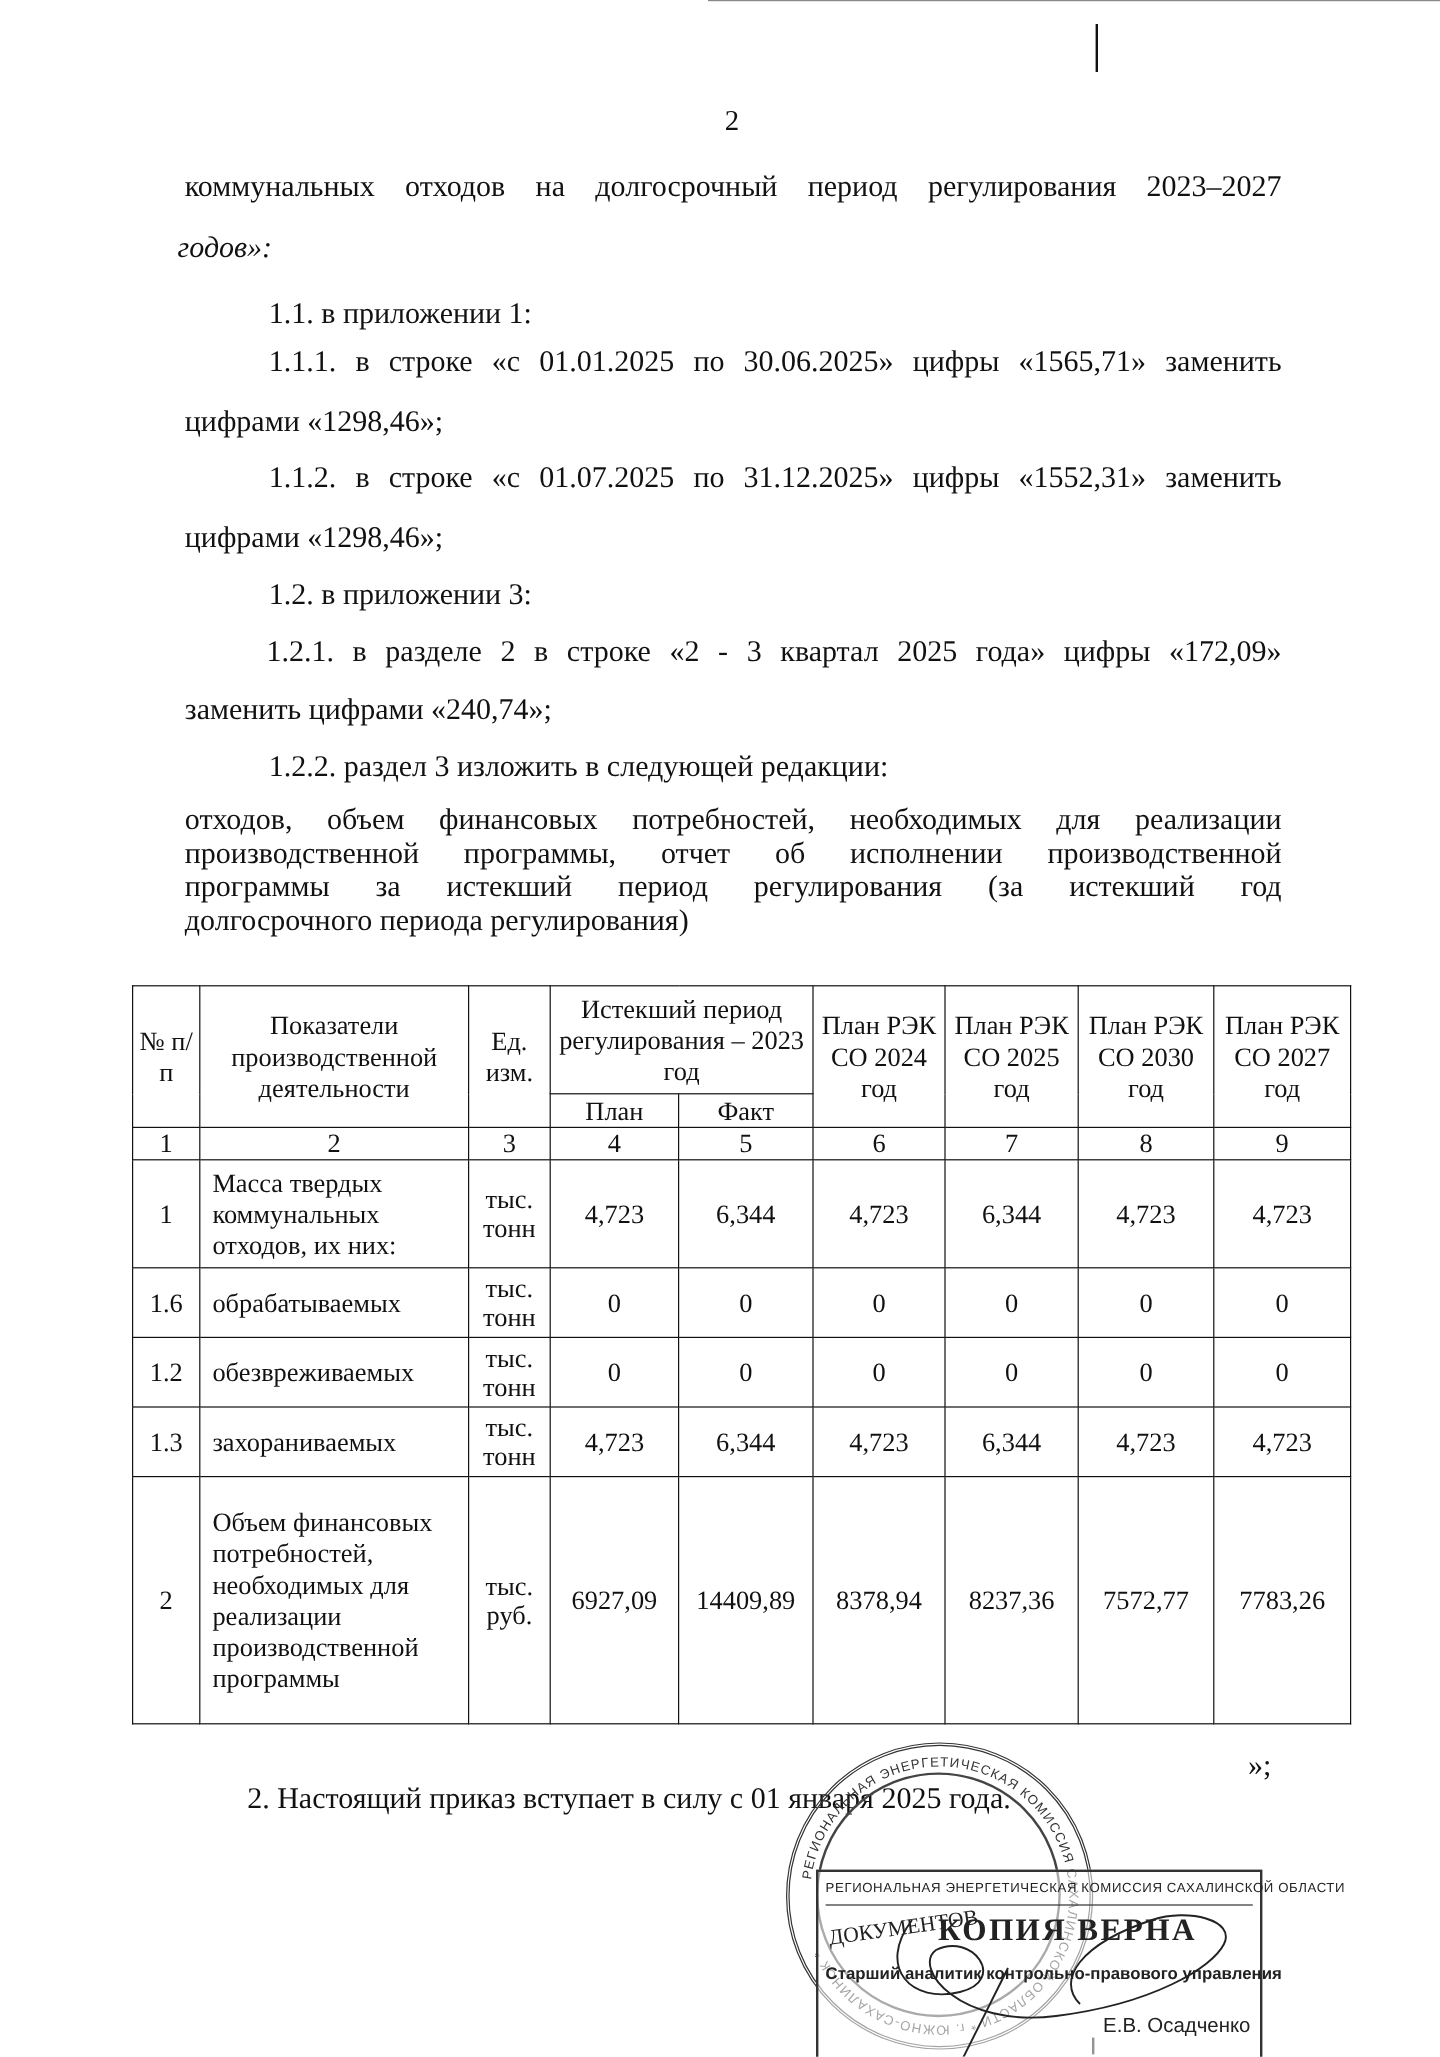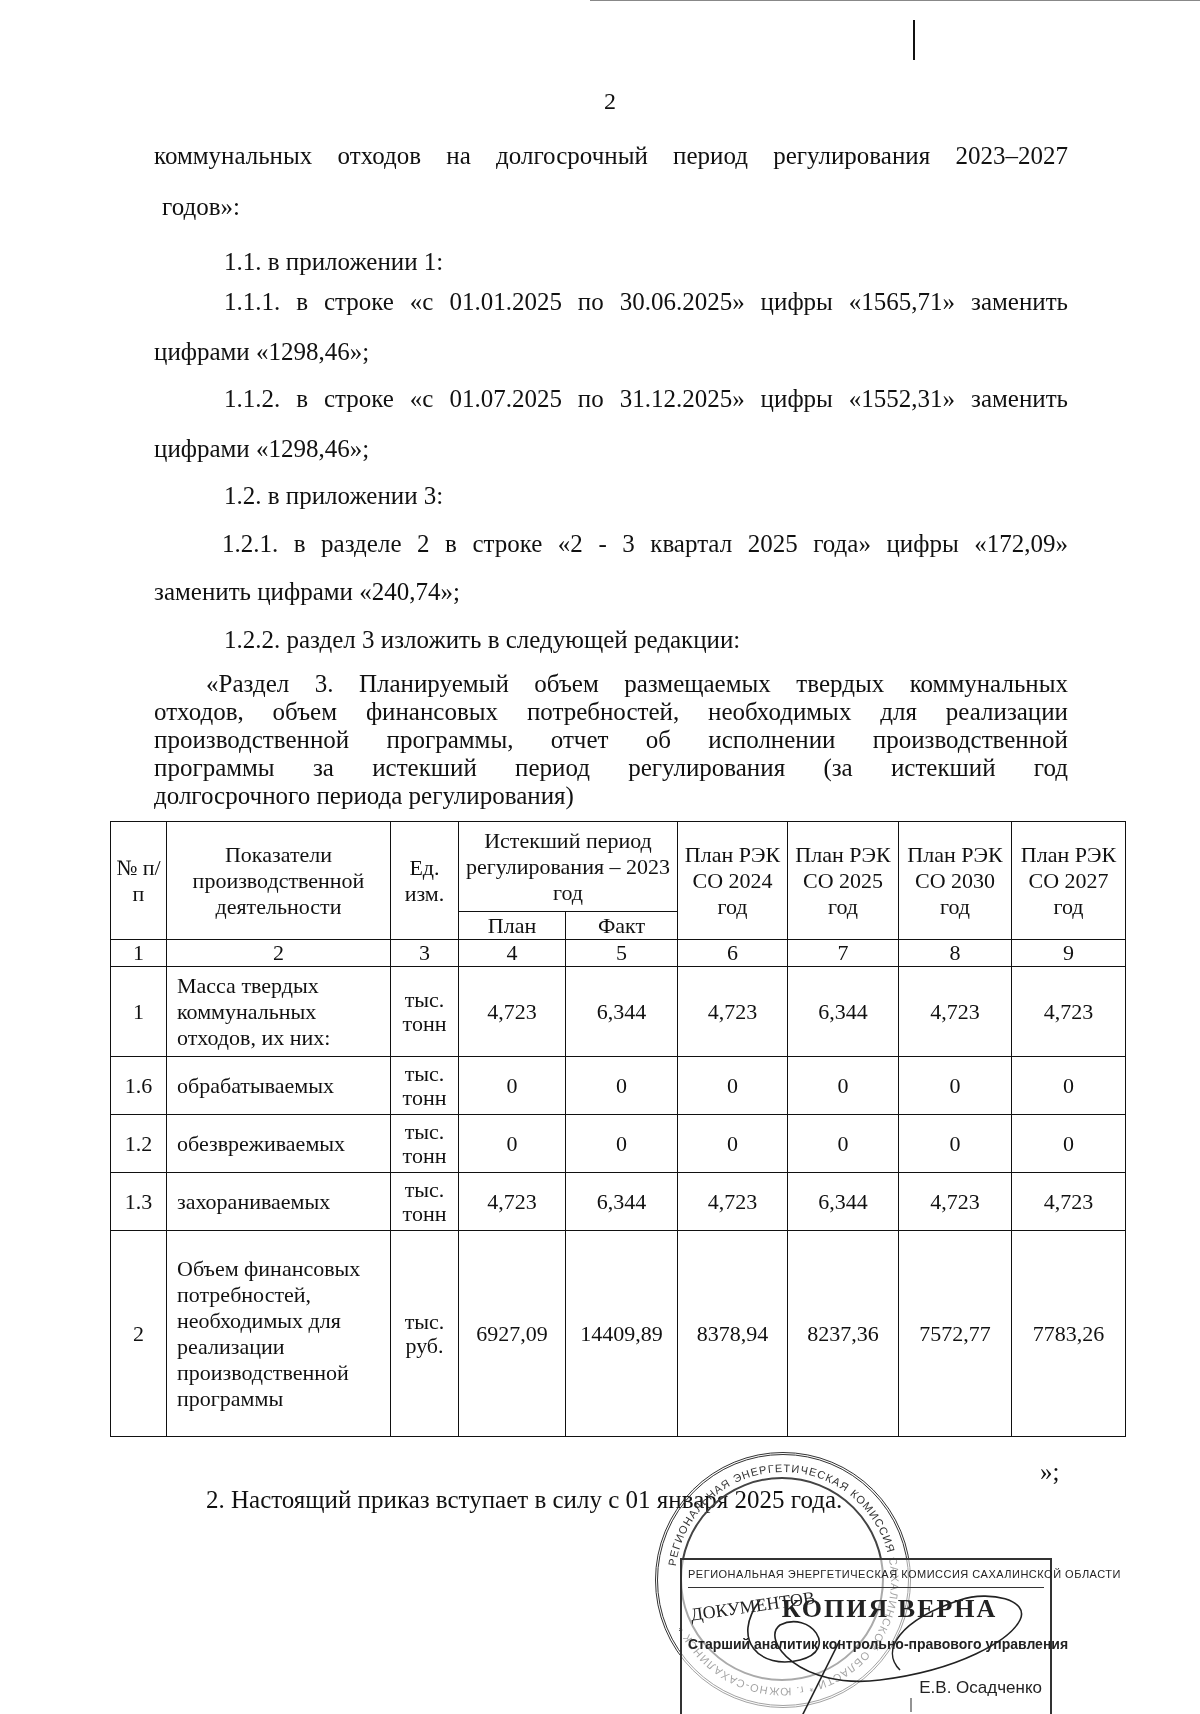--- a/index.html
+++ b/index.html
@@ -46,39 +46,38 @@
 </head>
 <body>
 
 <div class="scan-mark" style="left:913px;top:20px;width:2px;height:40px;"></div>
 <div class="scan-mark" style="left:590px;top:0;width:610px;height:1px;opacity:.5;"></div>
 <div class="scan-mark" style="left:910px;top:1698px;width:2px;height:14px;"></div>
 
 <div class="page-num">2</div>
 
 <div class="line just" style="left:154px;top:142px;width:914px;">коммунальных отходов на долгосрочный период регулирования 2023–2027</div>
-<div class="line" style="left:162px;top:193px;">годов»:</div>
+<div class="line" style="left:148px;top:193px;font-style:italic;">годов»:</div>
 
 <div class="line" style="left:224px;top:248px;">1.1. в приложении 1:</div>
 
 <div class="line just" style="left:224px;top:288px;width:844px;">1.1.1. в строке «с 01.01.2025 по 30.06.2025»  цифры «1565,71» заменить</div>
 <div class="line" style="left:154px;top:338px;">цифрами «1298,46»;</div>
 
 <div class="line just" style="left:224px;top:385px;width:844px;">1.1.2. в строке «с 01.07.2025 по 31.12.2025» цифры «1552,31» заменить</div>
 <div class="line" style="left:154px;top:435px;">цифрами «1298,46»;</div>
 
 <div class="line" style="left:224px;top:482px;">1.2. в приложении 3:</div>
 
 <div class="line just" style="left:222px;top:530px;width:846px;">1.2.1. в разделе 2 в строке «2 - 3 квартал 2025 года» цифры «172,09»</div>
 <div class="line" style="left:154px;top:578px;">заменить цифрами «240,74»;</div>
 
 <div class="line" style="left:224px;top:626px;">1.2.2. раздел 3 изложить в следующей редакции:</div>
 
 <div class="sec3" style="top:670px;">
-  <span class="row first">«Раздел 3. Планируемый объем размещаемых твердых коммунальных</span>
   <span class="row">отходов, объем финансовых потребностей, необходимых для реализации</span>
   <span class="row">производственной программы, отчет об исполнении производственной</span>
   <span class="row">программы за истекший период регулирования (за истекший год</span>
   <span class="row last">долгосрочного периода регулирования)</span>
 </div>
 
 <table class="data">
   <colgroup>
     <col style="width:56px">
       <col style="width:224px">

